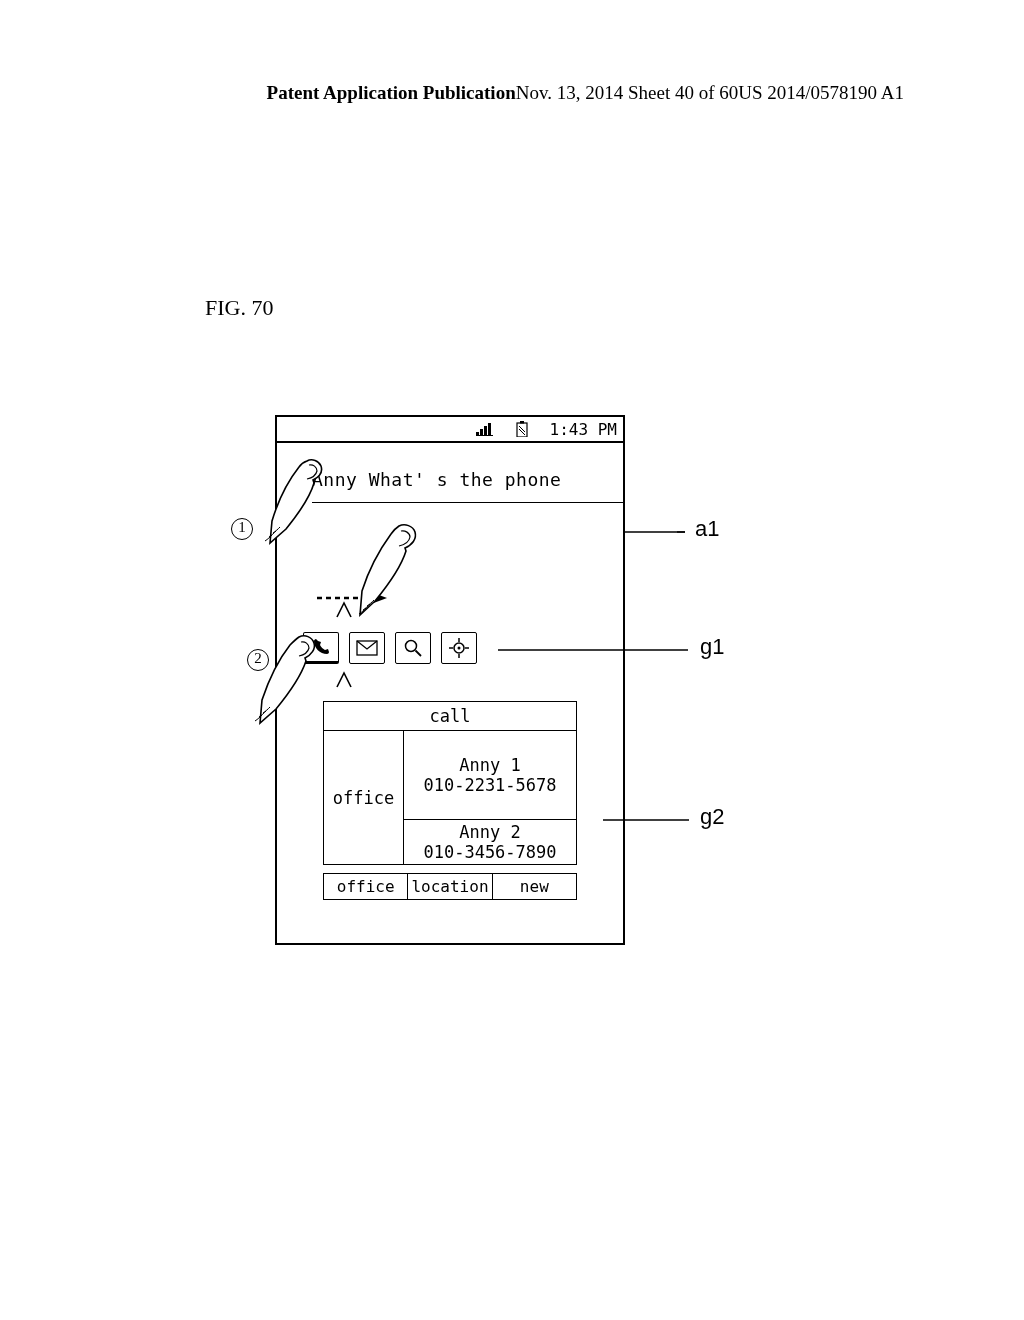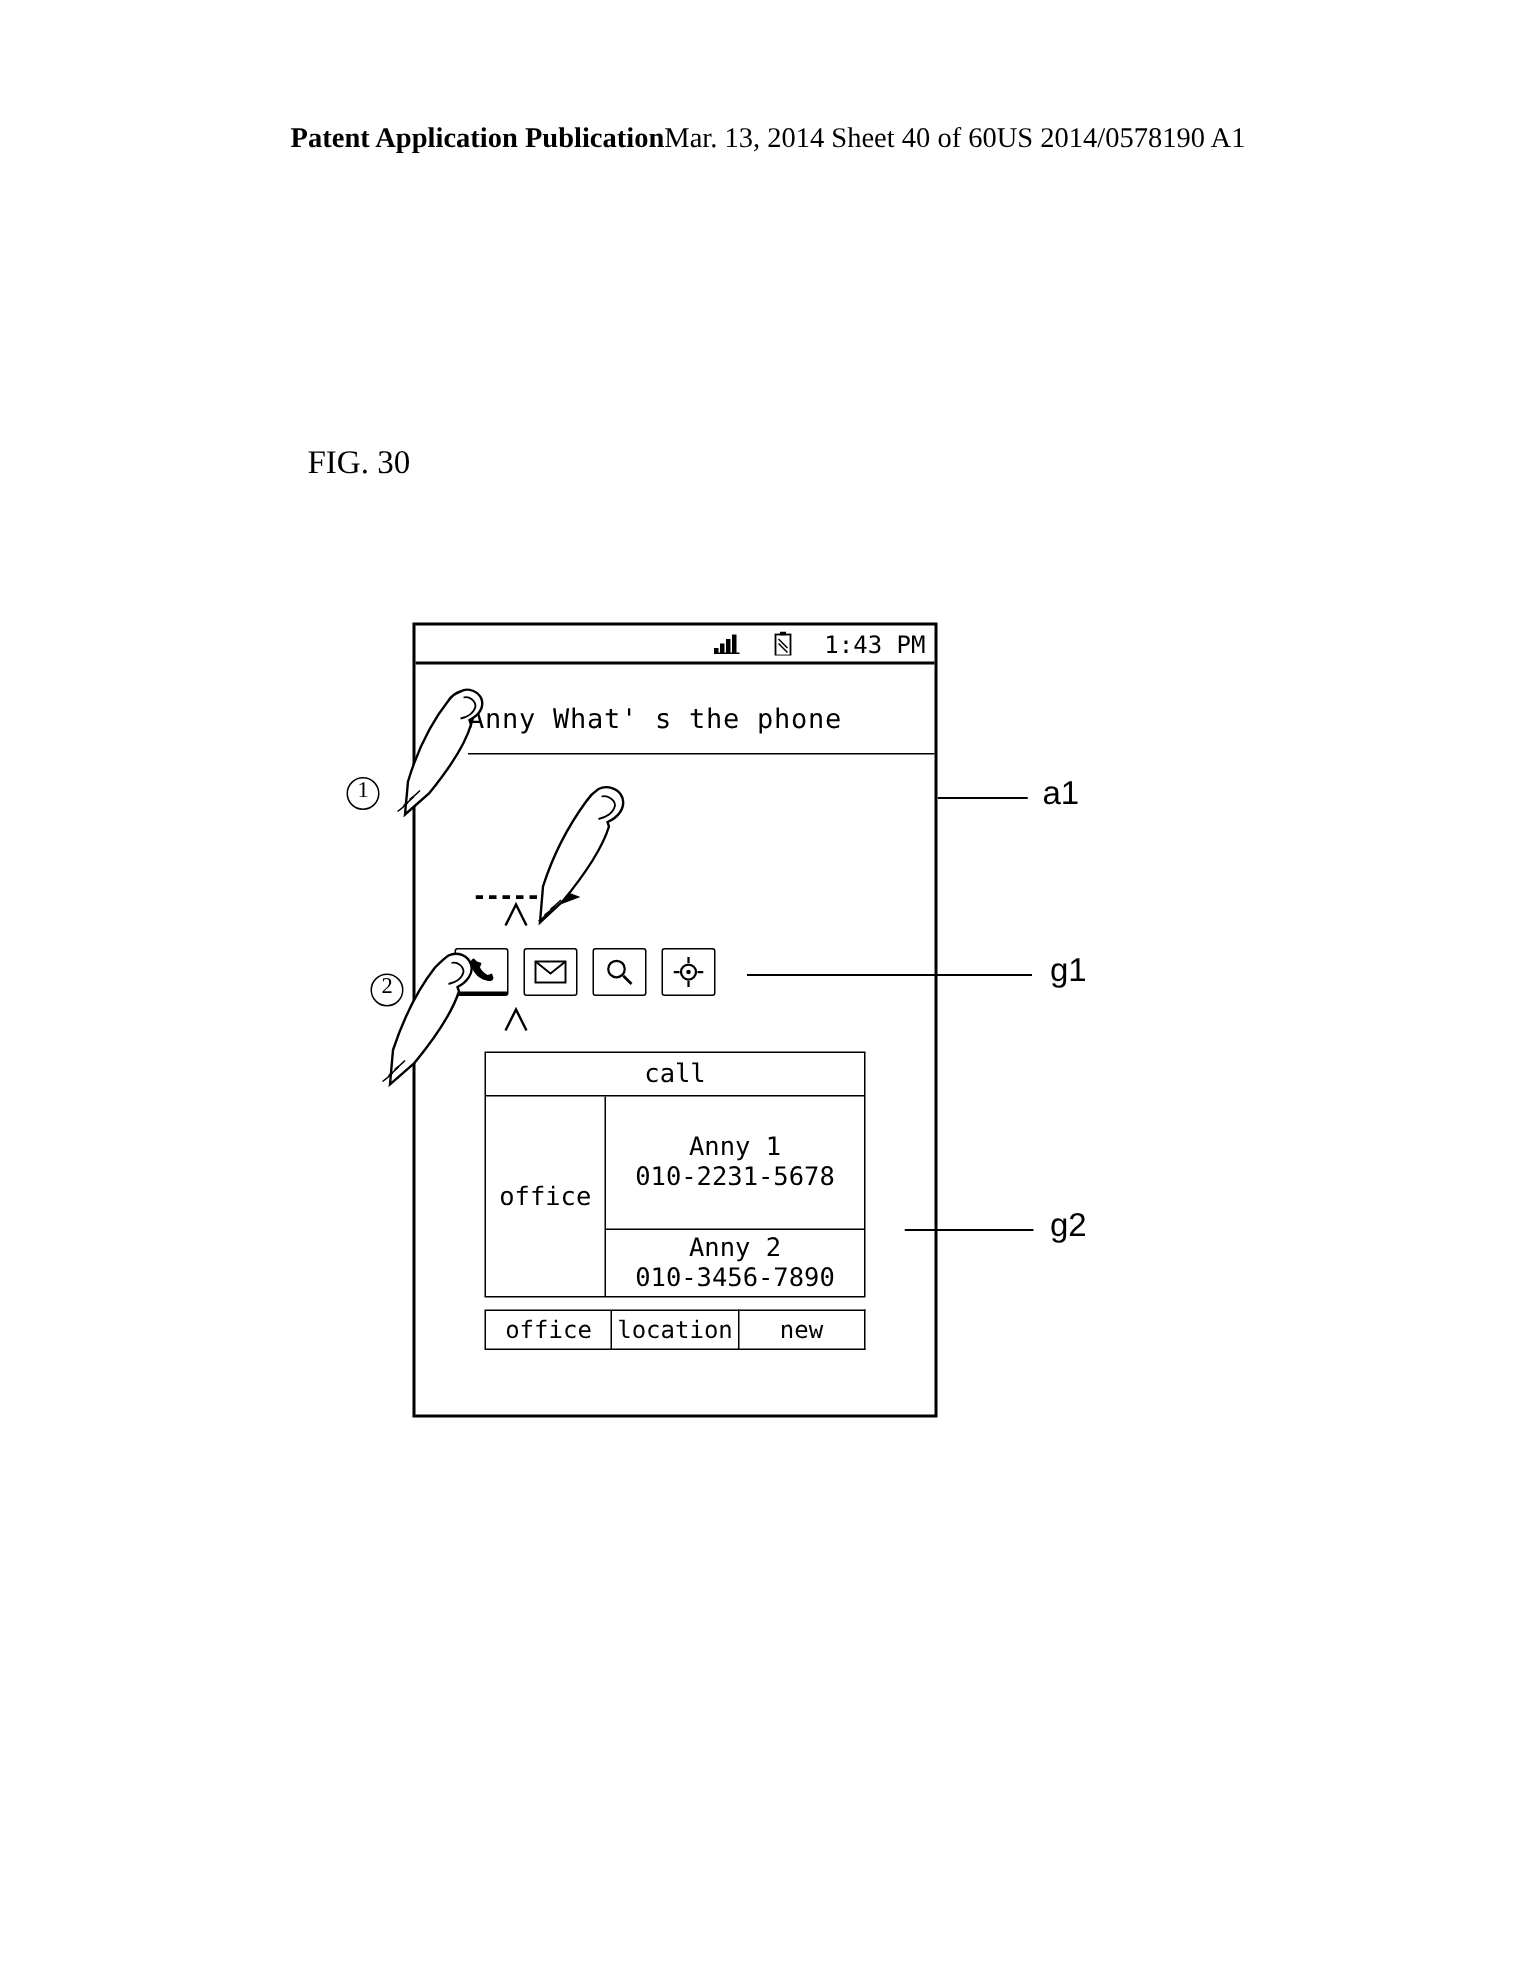--- a/index.html
+++ b/index.html
@@ -9,21 +9,21 @@
     background: #fff;
     font-family: "Times New Roman", serif;
     position: relative;
   }
   .header-row {
     position: absolute;
     top: 82px;
     left: 0;
     width: 1024px;
     display: flex;
-    justify-content: center;
+    justify-content: flex-end;
     padding: 0 120px;
     font-size: 19px;
   }
   .header-left { font-weight: bold; }
   .header-center { }
   .header-right { }
 
   .fig-label {
     position: absolute;
     top: 295px;
@@ -182,25 +182,25 @@
     border:1.3px solid #000; border-radius:50%;
   }
   .circ-num span{ position:relative; top:1px; }
 
 </style>
 </head>
 <body>
 
 <div class="header-row">
   <div class="header-left">Patent Application Publication</div>
-  <div class="header-center">Mar. 13, 2014  Sheet 40 of 60</div>
+  <div class="header-center">Nov. 13, 2014  Sheet 40 of 60</div>
   <div class="header-right">US 2014/0578190 A1</div>
 </div>
 
-<div class="fig-label">FIG. 30</div>
+<div class="fig-label">FIG. 70</div>
 
 <div class="device">
 
   <div class="status-bar">
     <span class="signal-icon">
       <svg width="18" height="14" viewBox="0 0 18 14">
         <rect x="0" y="10" width="3" height="4" fill="#000"></rect>
         <rect x="4" y="7" width="3" height="7" fill="#000"></rect>
         <rect x="8" y="4" width="3" height="10" fill="#000"></rect>
         <rect x="12" y="1" width="3" height="13" fill="#000"></rect>

